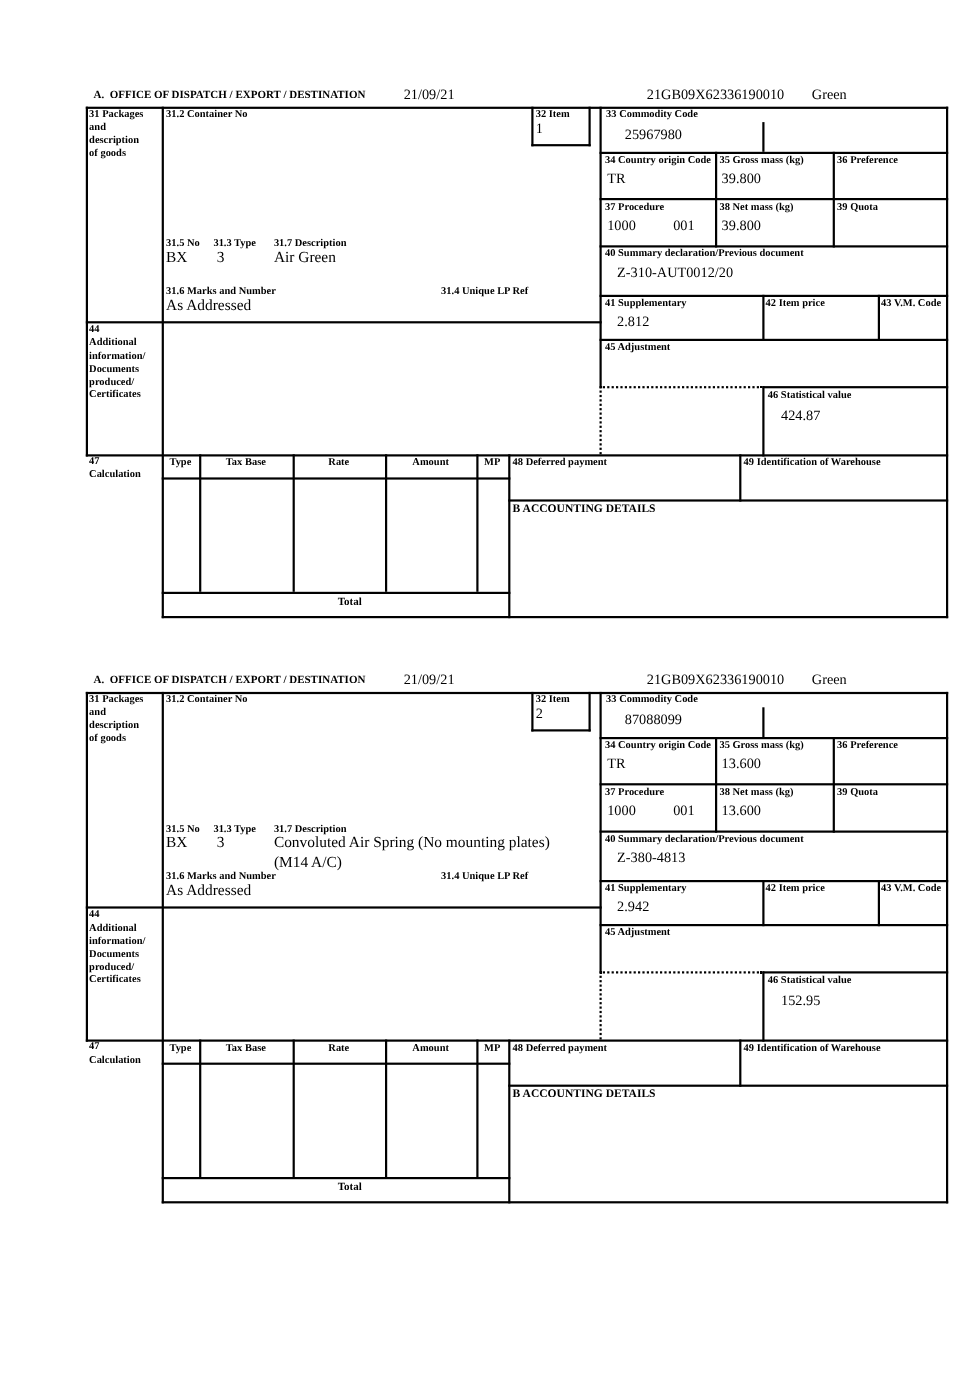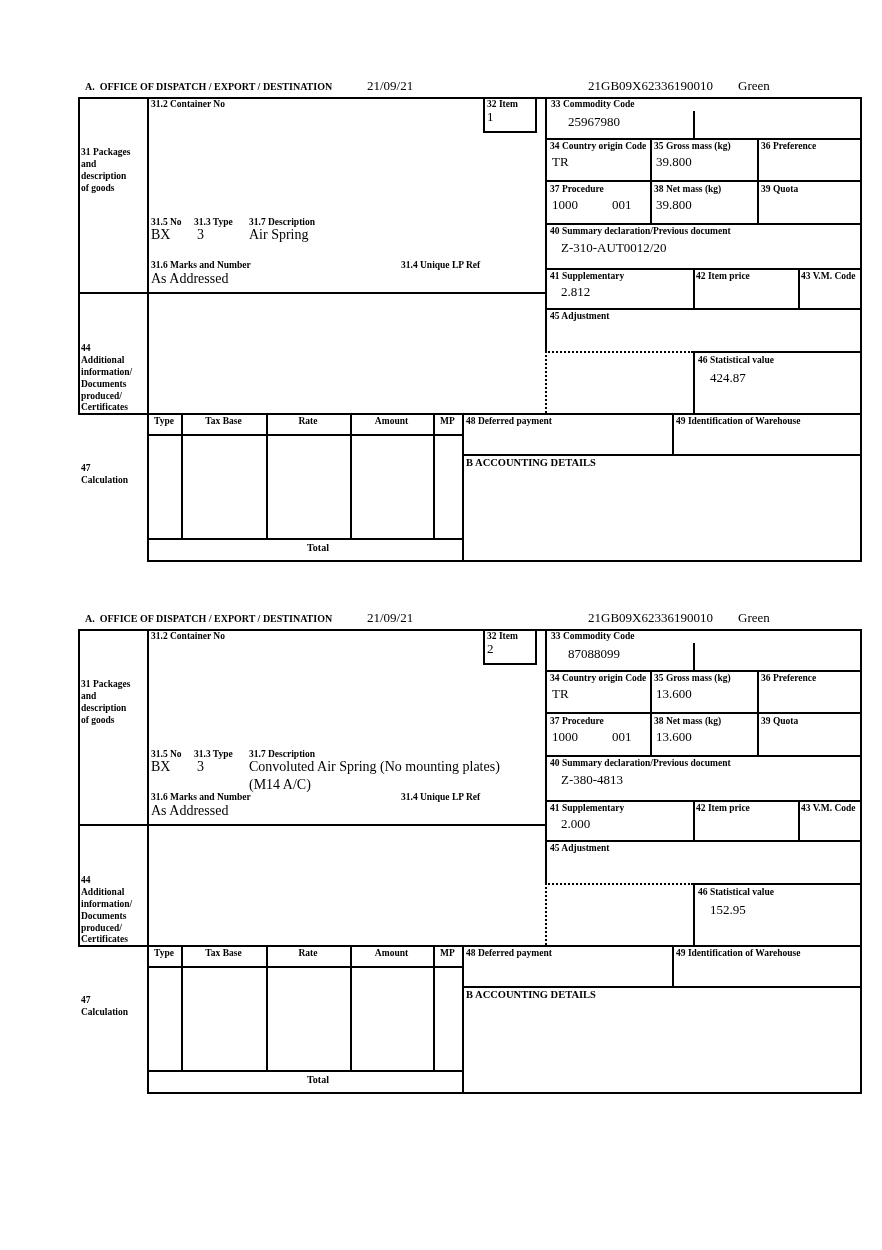--- a/index.html
+++ b/index.html
@@ -14,21 +14,21 @@
   .tbl{position:absolute;left:0;top:22px;width:784px;height:467px;}
   
   .vl{position:absolute;width:2px;background:#000;}
   .hl{position:absolute;height:2px;background:#000;}
   .vld{position:absolute;width:0;border-left:2px dotted #000;}
   .hld{position:absolute;height:0;border-top:2px dotted #000;}
   .itembox{position:absolute;left:405px;top:0;width:54px;height:36px;
     border:2px solid #000;border-top:none;box-sizing:border-box;}
   
   .lb{position:absolute;font-weight:bold;font-size:9.5px;line-height:1.25;white-space:nowrap;}
-  .side{white-space:pre-line;margin-top:48px;}
+  .side{white-space:pre-line;}
   .val{position:absolute;font-size:13px;line-height:1.15;white-space:nowrap;}
   .val14{position:absolute;font-size:14px;line-height:1.15;white-space:nowrap;}
   .th{position:absolute;font-weight:bold;font-size:9.5px;text-align:center;}
   .hdr-office{position:absolute;left:7px;top:6px;font-weight:bold;font-size:10px;white-space:pre;}
   .hdr-val{position:absolute;top:3px;font-size:13px;white-space:nowrap;}
   .acct{position:absolute;font-weight:bold;font-size:10.5px;white-space:nowrap;}
 </style>
 </head>
 <body>
 
@@ -91,21 +91,21 @@
 Certificates</div>
       <div class="lb side" style="left:3px;top:318px">47
 Calculation</div>
 
       <div class="lb" style="left:73px;top:2px">31.2 Container No</div>
       <div class="lb" style="left:73px;top:120px">31.5 No</div>
       <div class="lb" style="left:116px;top:120px">31.3 Type</div>
       <div class="lb" style="left:171px;top:120px">31.7 Description</div>
       <div class="val14" style="left:73px;top:130px">BX</div>
       <div class="val14" style="left:119px;top:130px">3</div>
-      <div class="val14" style="left:171px;top:130px">Air Spring</div>
+      <div class="val14" style="left:171px;top:130px">Air Green</div>
       <div class="val14" style="left:171px;top:148px"></div>
       <div class="lb" style="left:73px;top:163px">31.6 Marks and Number</div>
       <div class="lb" style="left:323px;top:163px">31.4 Unique LP Ref</div>
       <div class="val14" style="left:73px;top:174px">As Addressed</div>
 
       <div class="lb" style="left:473px;top:2px">33 Commodity Code</div>
       <div class="val" style="left:490px;top:18px">25967980</div>
 
       <div class="lb" style="left:472px;top:44px">34 Country origin Code</div>
       <div class="val" style="left:474px;top:58px">TR</div>
@@ -230,21 +230,21 @@
       <div class="val" style="left:474px;top:101px">1000</div>
       <div class="val" style="left:534px;top:101px">001</div>
       <div class="lb" style="left:576px;top:87px">38 Net mass (kg)</div>
       <div class="val" style="left:578px;top:101px">13.600</div>
       <div class="lb" style="left:683px;top:87px">39 Quota</div>
 
       <div class="lb" style="left:472px;top:129px">40 Summary declaration/Previous document</div>
       <div class="val" style="left:483px;top:144px">Z-380-4813</div>
 
       <div class="lb" style="left:472px;top:174px">41 Supplementary</div>
-      <div class="val" style="left:483px;top:188px">2.000</div>
+      <div class="val" style="left:483px;top:188px">2.942</div>
       <div class="lb" style="left:618px;top:174px">42 Item price</div>
       <div class="lb" style="left:723px;top:174px">43 V.M. Code</div>
 
       <div class="lb" style="left:472px;top:214px">45 Adjustment</div>
 
       <div class="lb" style="left:620px;top:258px">46 Statistical value</div>
       <div class="val" style="left:632px;top:274px">152.95</div>
 
       <div class="th" style="left:69px;top:319px;width:34px">Type</div>
       <div class="th" style="left:103px;top:319px;width:85px">Tax Base</div>

